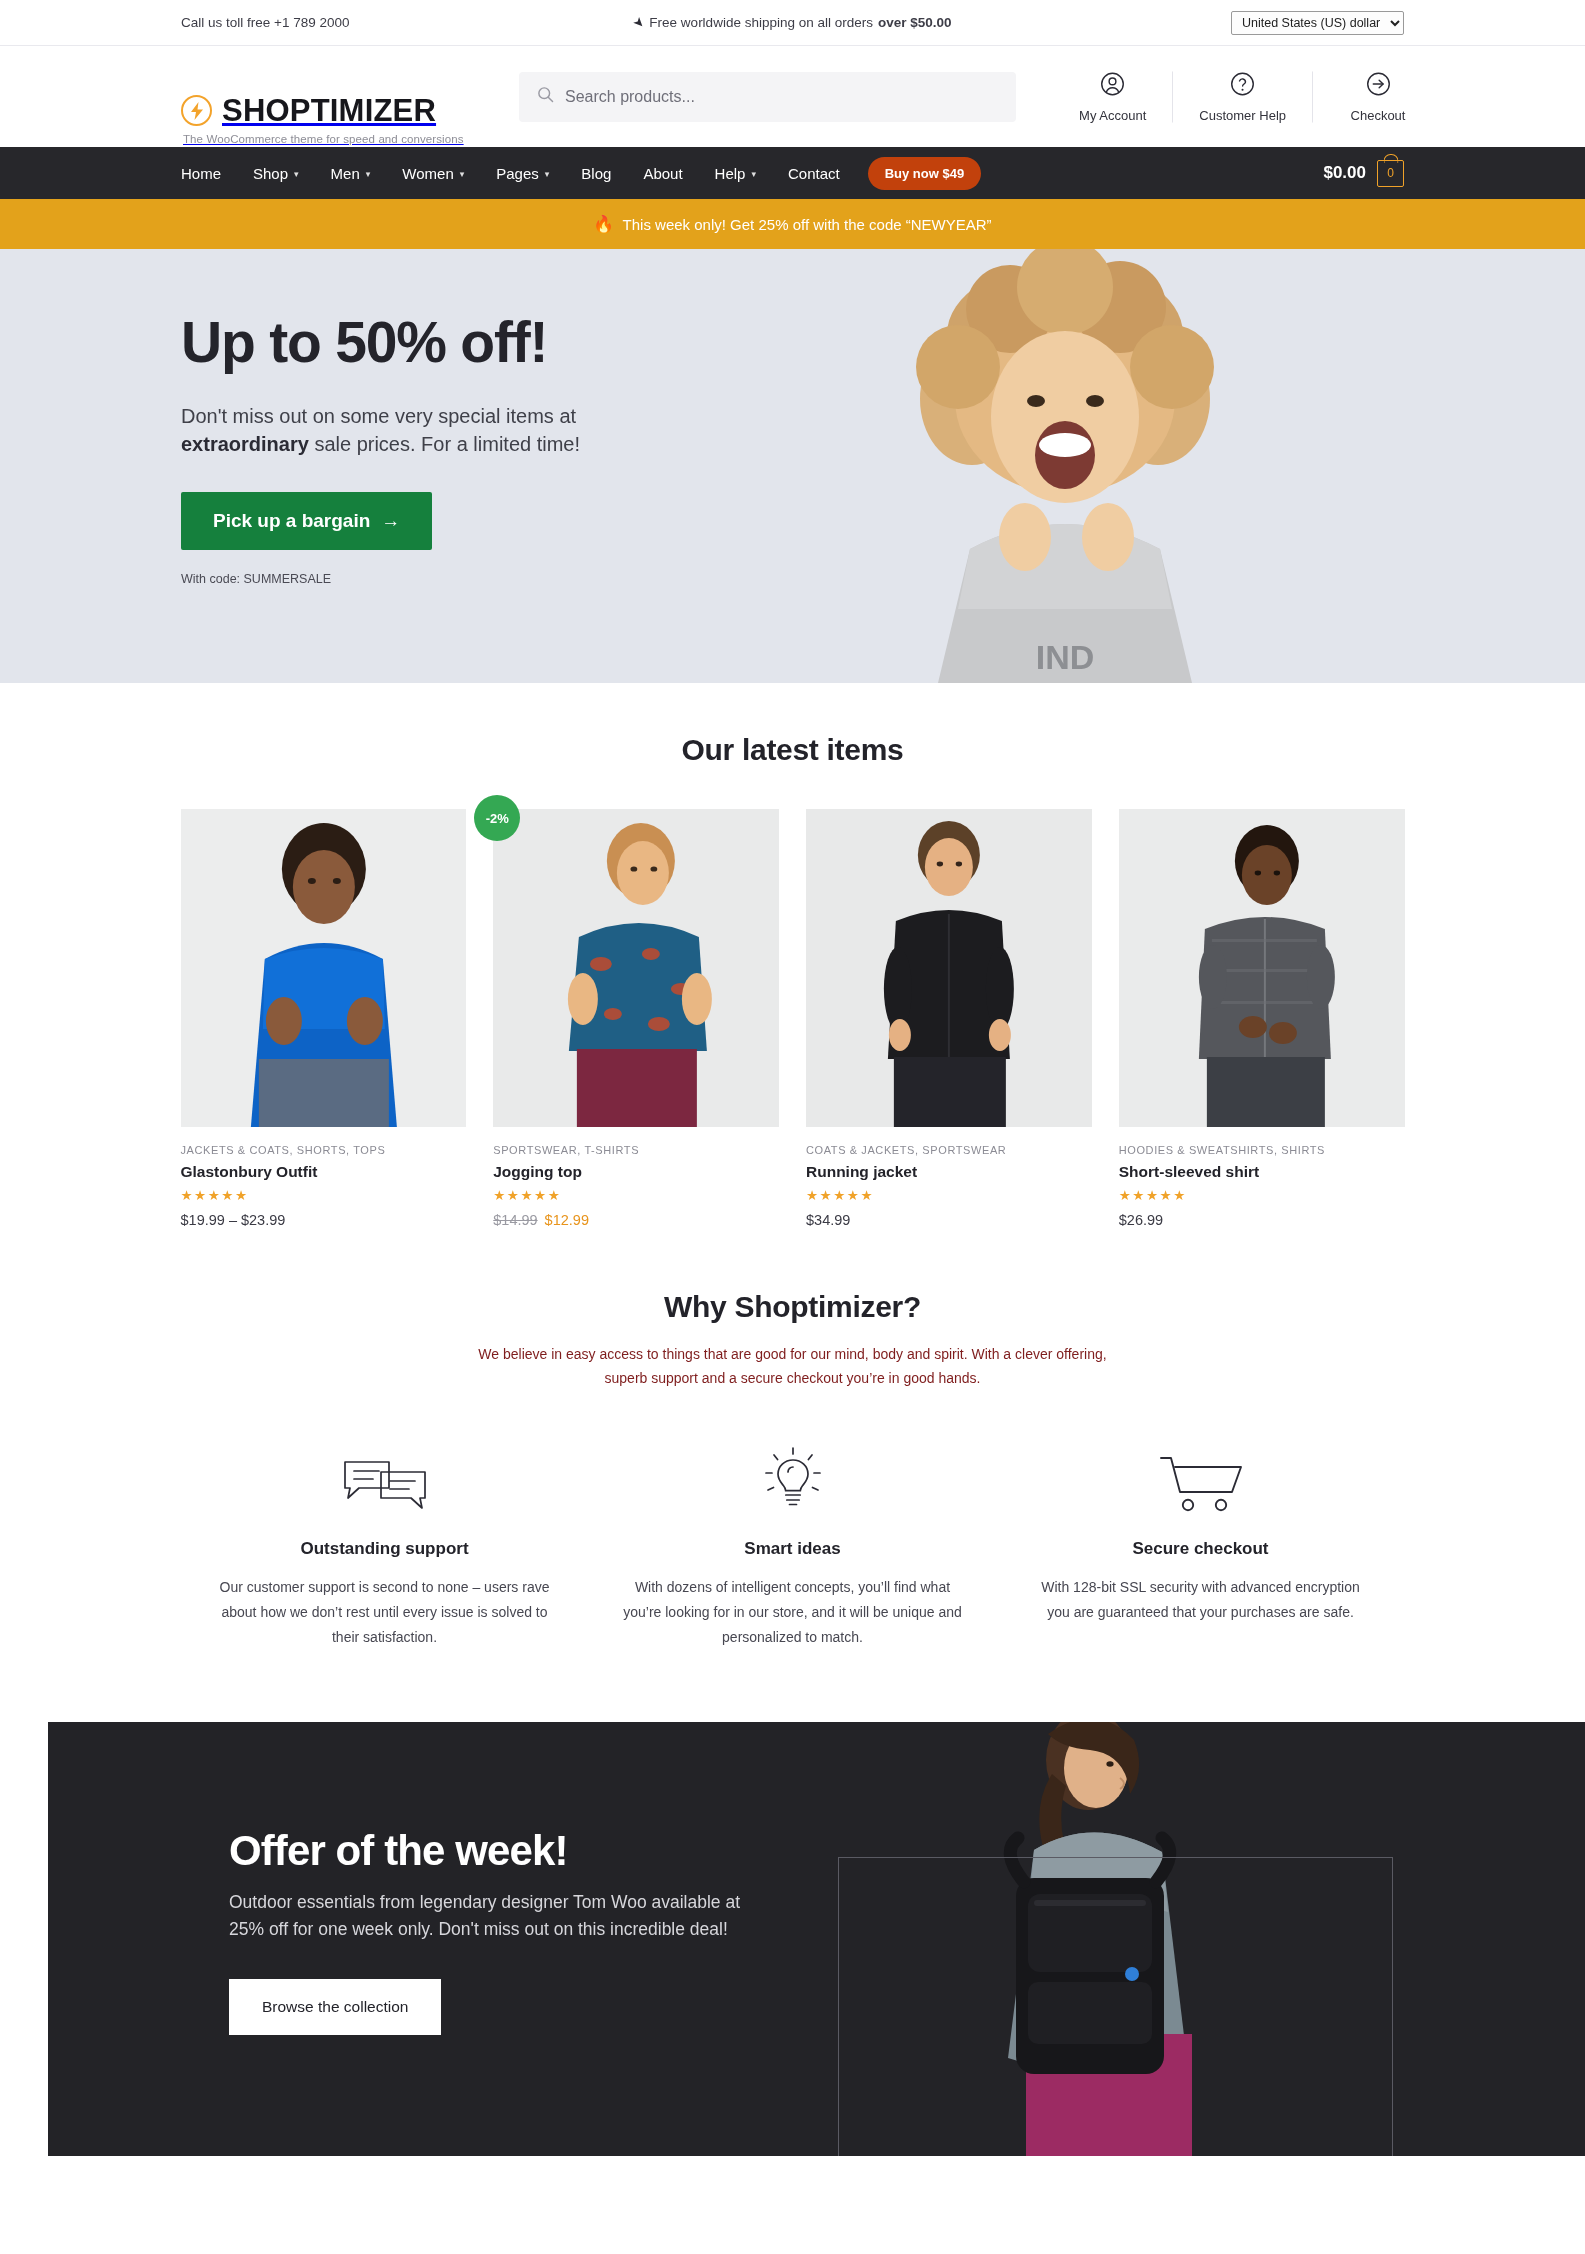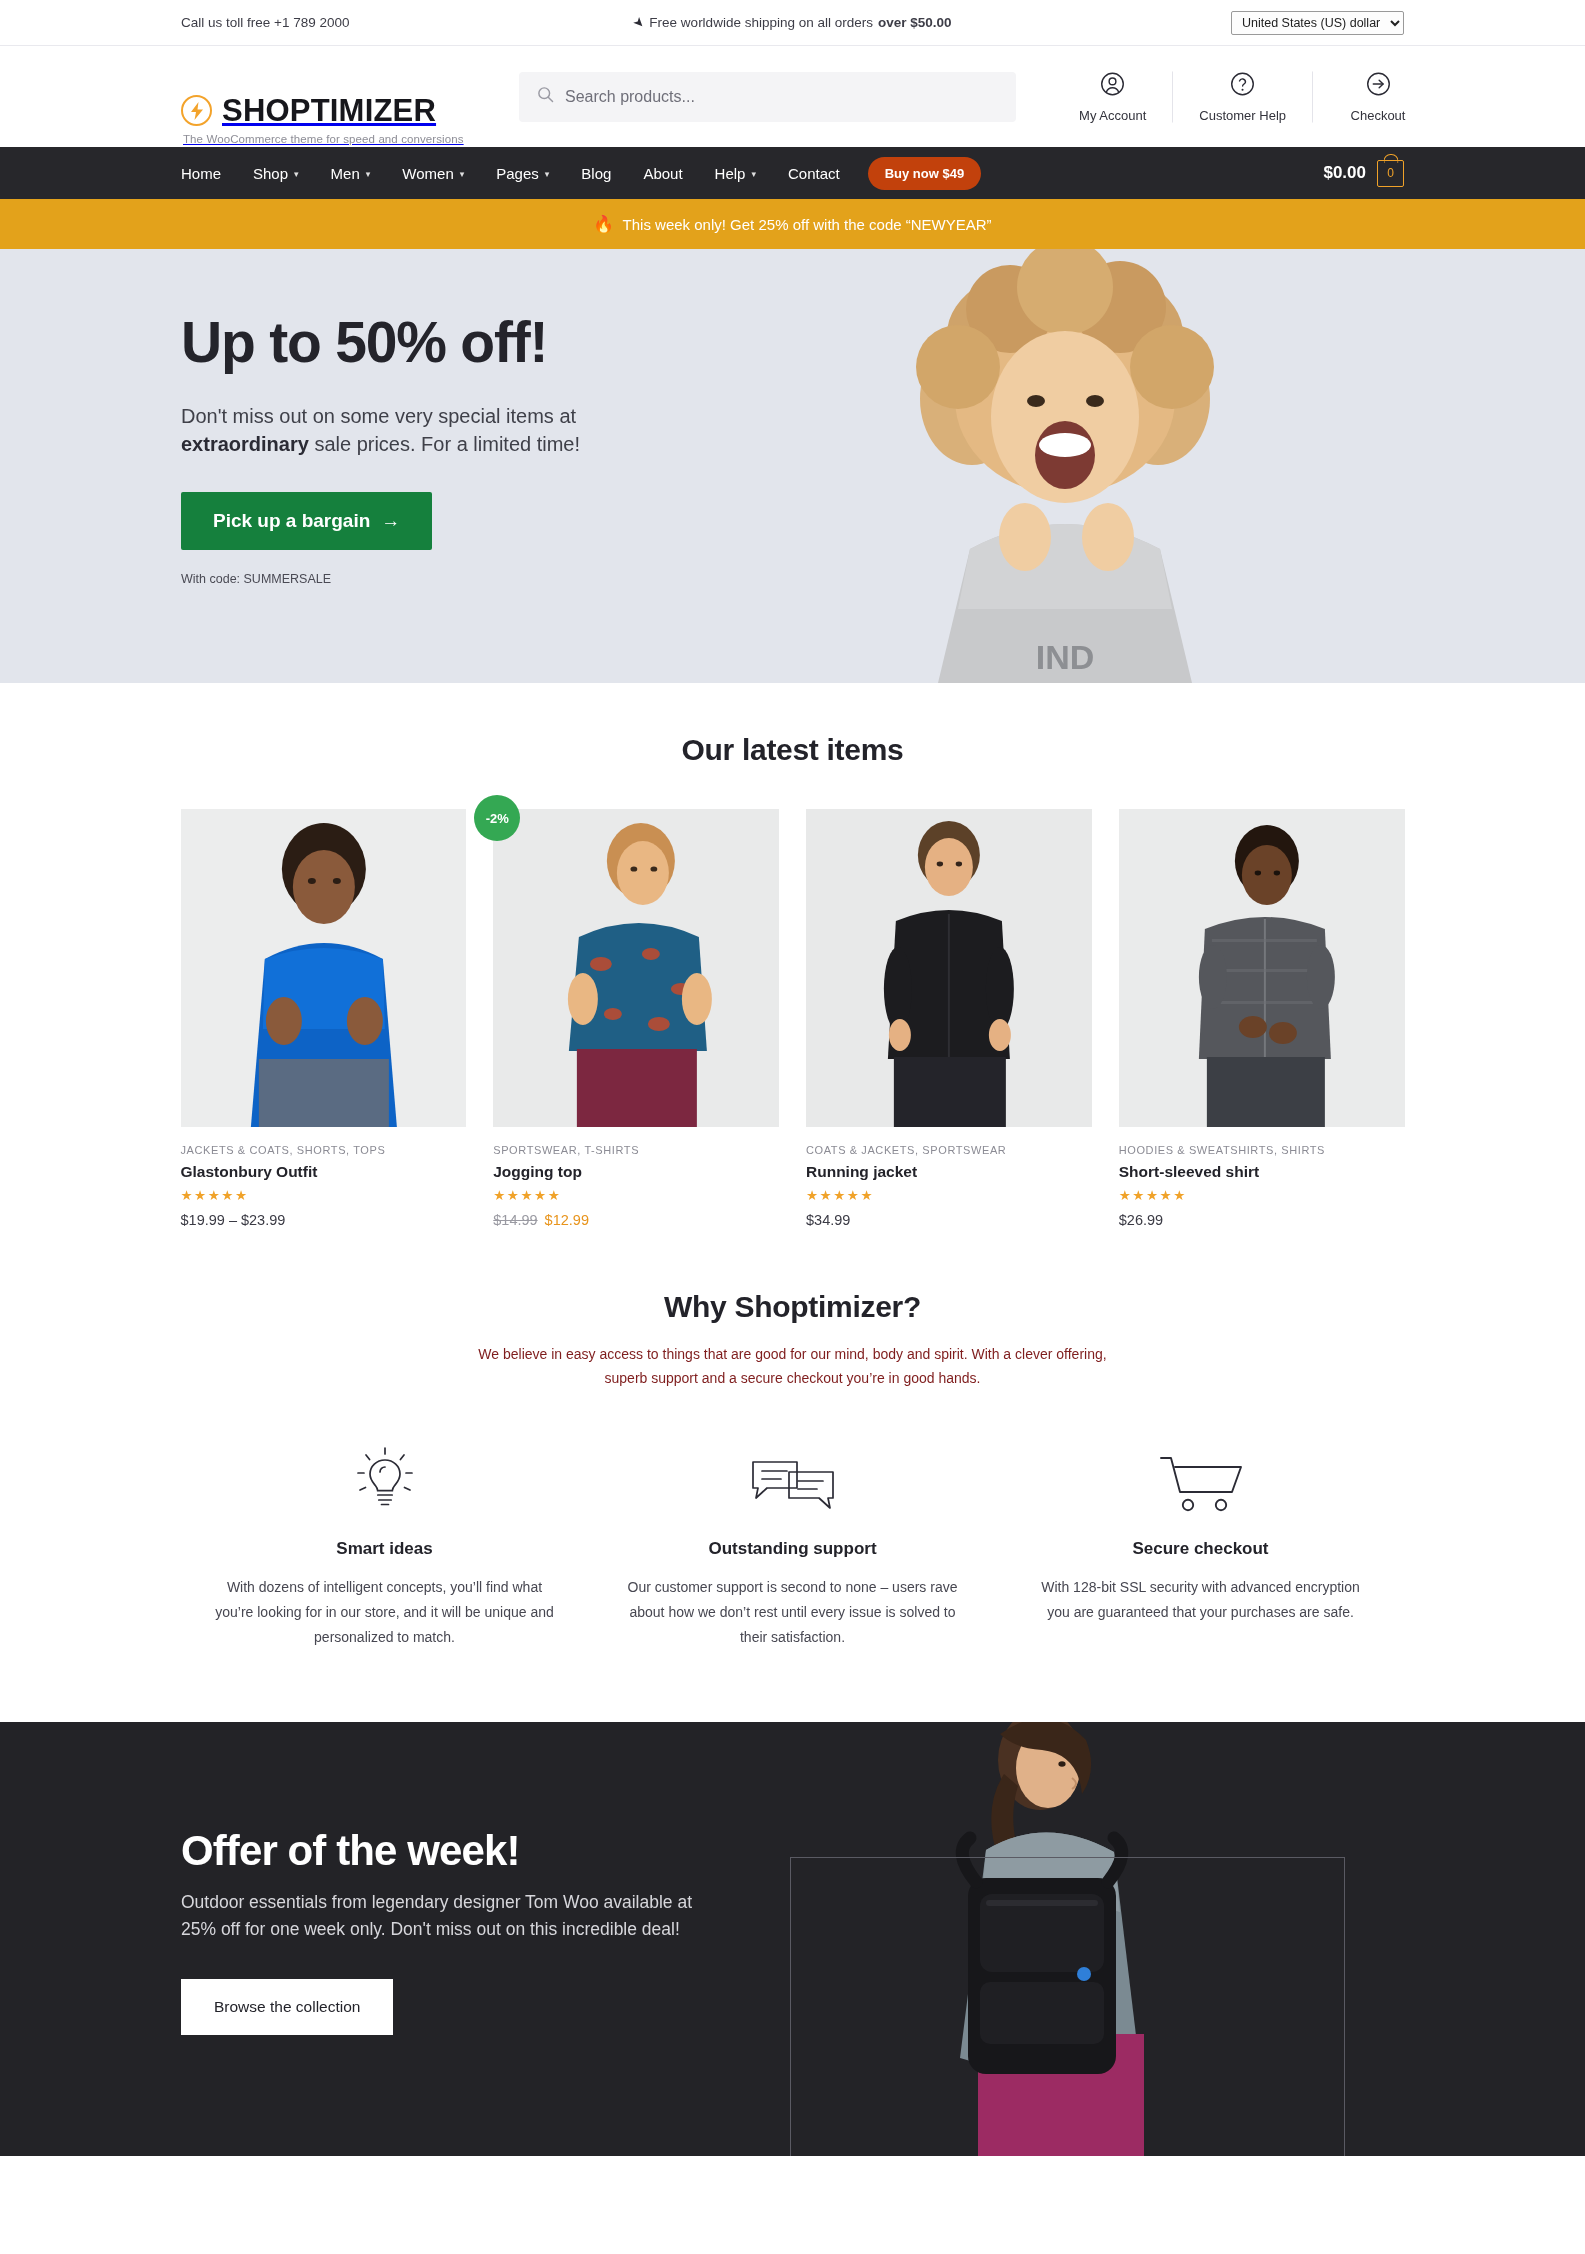--- a/index.html
+++ b/index.html
@@ -216,21 +216,21 @@
     margin: 52px auto 0; width: 1224px;
     display: grid; grid-template-columns: repeat(3, 1fr); gap: 0;
   }
   .why-col { padding: 0 34px; }
   .why-icon { height: 76px; display: flex; align-items: flex-end; justify-content: center; }
   .why-title { margin-top: 21px; font-size: 17px; font-weight: 700; color: #23232a; }
   .why-text { margin-top: 16px; font-size: 14px; line-height: 1.78; color: #474751; }
 
   
   .offer {
-    background: #232327; position: relative; height: 434px; overflow: hidden;
+    background: #232327; position: relative; height: 434px; overflow: hidden; margin-left: 48px;
   }
   .offer-copy { position: absolute; left: 181px; top: 105px; width: 545px; z-index: 3; }
   .offer-title {
     color: #ffffff; font-size: 42px; font-weight: 700; letter-spacing: -0.9px;
   }
   .offer-text {
     margin-top: 14px; color: #d7d7dc; font-size: 17.5px; line-height: 1.55;
   }
   .offer-btn {
     margin-top: 36px; display: inline-block;
@@ -516,56 +516,56 @@
     </div>
   </section>
 
   <section class="section-why">
     <h2 class="section-title">Why Shoptimizer?</h2>
     <p class="why-intro">We believe in easy access to things that are good for our mind, body and spirit. With a clever offering, superb support and a secure checkout you’re in good hands.</p>
     <div class="why-grid">
 
       <div class="why-col">
         <div class="why-icon">
+          <svg width="92" height="70" viewBox="0 0 92 70" aria-hidden="true">
+            <g fill="none" stroke="#2b2b35" stroke-width="1.7" stroke-linejoin="round" stroke-linecap="round">
+              <path d="M6 14h44v26H20L9 50l2-10H6z"></path>
+              <path d="M42 24h44v26h-5l2 10-11-10H42z"></path>
+              <line x1="15" y1="23" x2="40" y2="23"></line>
+              <line x1="15" y1="31" x2="34" y2="31"></line>
+              <line x1="51" y1="33" x2="76" y2="33"></line>
+              <line x1="51" y1="41" x2="70" y2="41"></line>
+            </g>
+          </svg>
+        </div>
+        <div class="why-title">Outstanding support</div>
+        <p class="why-text">Our customer support is second to none – users rave about how we don’t rest until every issue is solved to their satisfaction.</p>
+      </div>
+
+      <div class="why-col">
+        <div class="why-icon">
           <svg width="76" height="76" viewBox="0 0 76 76" aria-hidden="true">
             <g fill="none" stroke="#2b2b35" stroke-width="1.7" stroke-linecap="round">
               <path d="M38 18c-8.5 0-15 6.2-15 14 0 5.5 3 8.6 5.2 11.3 1.6 2 2.4 3.4 2.5 5.4h14.6c.1-2 .9-3.4 2.5-5.4C50 40.6 53 37.5 53 32c0-7.8-6.5-14-15-14z"></path>
               <line x1="30.8" y1="53" x2="45.2" y2="53"></line>
               <line x1="31.8" y1="58" x2="44.2" y2="58"></line>
               <path d="M34.5 62.5h7"></path>
               <line x1="38" y1="6" x2="38" y2="12"></line>
               <line x1="19" y1="13" x2="22.6" y2="17.6"></line>
               <line x1="57" y1="13" x2="53.4" y2="17.6"></line>
               <line x1="11" y1="31" x2="17" y2="31"></line>
               <line x1="65" y1="31" x2="59" y2="31"></line>
               <line x1="13" y1="48" x2="18.5" y2="45.5"></line>
               <line x1="63" y1="48" x2="57.5" y2="45.5"></line>
               <path d="M33 30c0-2.8 2.3-5 5-5"></path>
             </g>
           </svg>
         </div>
         <div class="why-title">Smart ideas</div>
         <p class="why-text">With dozens of intelligent concepts, you’ll find what you’re looking for in our store, and it will be unique and personalized to match.</p>
-      </div>
-
-      <div class="why-col">
-        <div class="why-icon">
-          <svg width="92" height="70" viewBox="0 0 92 70" aria-hidden="true">
-            <g fill="none" stroke="#2b2b35" stroke-width="1.7" stroke-linejoin="round" stroke-linecap="round">
-              <path d="M6 14h44v26H20L9 50l2-10H6z"></path>
-              <path d="M42 24h44v26h-5l2 10-11-10H42z"></path>
-              <line x1="15" y1="23" x2="40" y2="23"></line>
-              <line x1="15" y1="31" x2="34" y2="31"></line>
-              <line x1="51" y1="33" x2="76" y2="33"></line>
-              <line x1="51" y1="41" x2="70" y2="41"></line>
-            </g>
-          </svg>
-        </div>
-        <div class="why-title">Outstanding support</div>
-        <p class="why-text">Our customer support is second to none – users rave about how we don’t rest until every issue is solved to their satisfaction.</p>
       </div>
 
       <div class="why-col">
         <div class="why-icon">
           <svg width="92" height="70" viewBox="0 0 92 70" aria-hidden="true">
             <g fill="none" stroke="#2b2b35" stroke-width="1.9" stroke-linejoin="round" stroke-linecap="round">
               <path d="M6 10h10l9 34h46"></path>
               <path d="M20 19h66l-9 25H26"></path>
               <circle cx="33" cy="57" r="5.2"></circle>
               <circle cx="66" cy="57" r="5.2"></circle>

